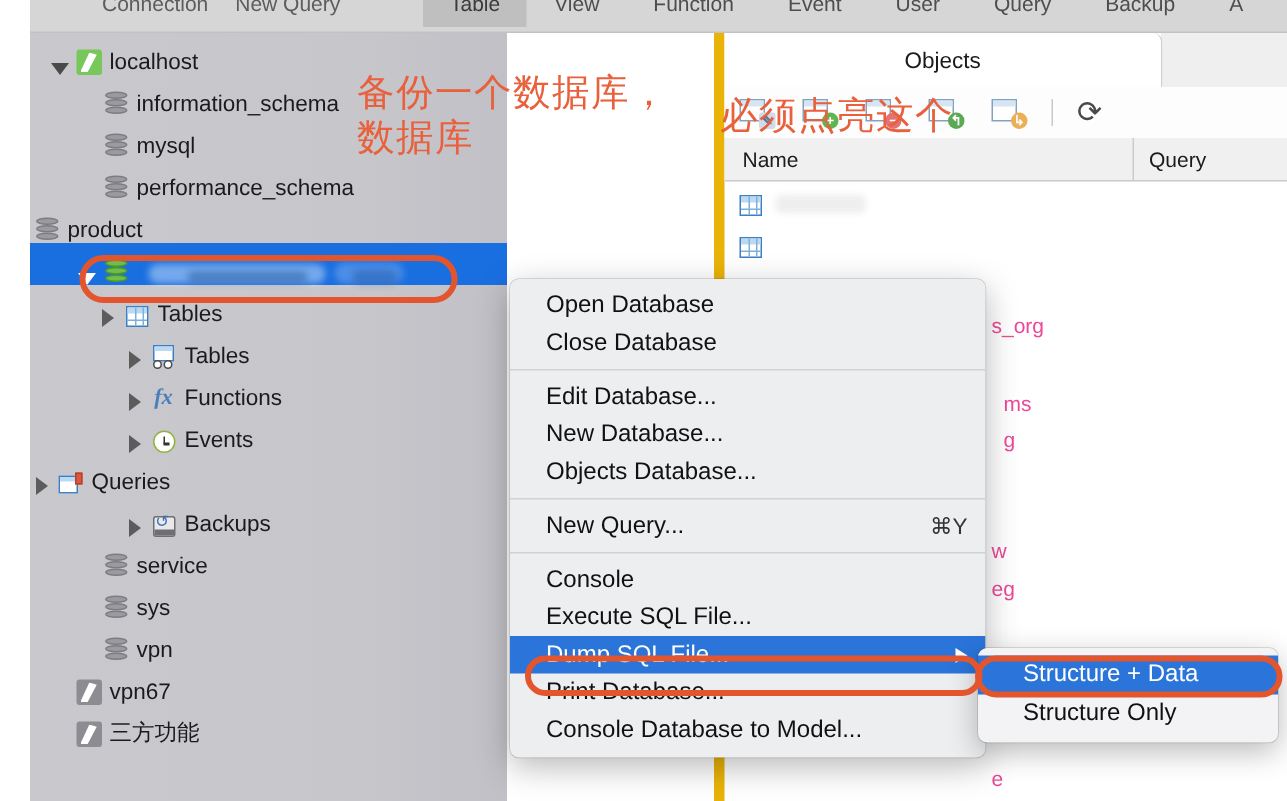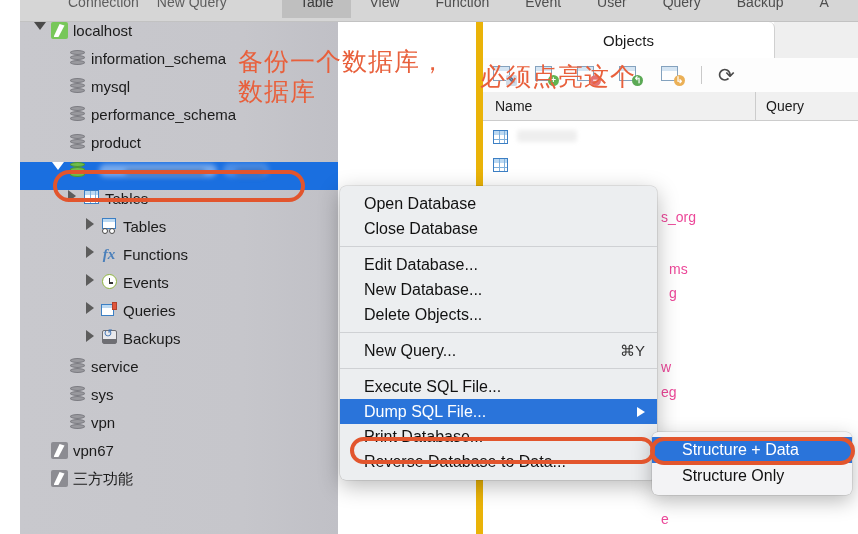--- a/index.html
+++ b/index.html
@@ -48,21 +48,21 @@
   .sidebar {
     position: absolute; left: 0; top: 22px; width: 318px; height: 512px;
     background: #c9c9ce;
     background: linear-gradient(to right, #c8c8cd 0%, #c6c6cb 70%, #c0c0c6 100%);
     overflow: hidden;
   }
   .tree { position: absolute; left: 0; top: 0; width: 318px; }
   .node {
     position: relative;
     height: 28px;
-    display: flex; align-items: flex-start;
+    display: flex; align-items: flex-end;
     font-size: 15px; color: #1b1b1b;
     white-space: nowrap;
   }
   .node.selected { background: #1a6fe0; color: #fff; }
   .disc { width: 16px; flex: 0 0 16px; display: flex; align-items: center; justify-content: center; }
   .disc .tri-down {
     width: 0; height: 0; border-left: 6px solid transparent; border-right: 6px solid transparent;
     border-top: 8px solid #4a4a4a;
   }
   .node.selected .disc .tri-down { border-top-color: #ffffff; }
@@ -347,21 +347,21 @@
         <span class="ico">
             <span class="db-ico">
               <i></i>
               <i></i>
               <i></i>
             </span>
           </span>
         <span class="label">performance_schema</span>
       </div>
 
-      <div class="node" style="padding-left:46px">
+      <div class="node" style="">
         <span class="ico">
             <span class="db-ico">
               <i></i>
               <i></i>
               <i></i>
             </span>
           </span>
         <span class="label">product</span>
       </div>
 
@@ -426,21 +426,21 @@
       <div class="node" style="padding-left:62px">
         <span class="disc">
             <span class="tri-right"></span>
           </span>
         <span class="ico">
             <span class="clock-ico"></span>
           </span>
         <span class="label">Events</span>
       </div>
 
-      <div class="node" style="padding-left:62px">
+      <div class="node" style="">
         <span class="disc">
             <span class="tri-right"></span>
           </span>
         <span class="ico">
             <span class="query-ico">
               <span class="qg"></span>
               <span class="qr"></span>
             </span>
           </span>
         <span class="label">Queries</span>
@@ -598,44 +598,47 @@
 
     <div class="msep"></div>
 
     <div class="mi">
       <span>Edit Database...</span>
     </div>
     <div class="mi">
       <span>New Database...</span>
     </div>
     <div class="mi">
-      <span>Delete Objects...</span>
+      <span>Objects Database...</span>
     </div>
 
     <div class="msep"></div>
 
     <div class="mi">
       <span>New Query...</span>
       <span class="shortcut">⌘Y</span>
     </div>
 
     <div class="msep"></div>
 
+    <div class="mi">
+      <span>Console</span>
+    </div>
     <div class="mi">
       <span>Execute SQL File...</span>
     </div>
     <div class="mi hl">
       <span>Dump SQL File...</span>
       <span class="submarker"></span>
     </div>
     <div class="mi">
       <span>Print Database...</span>
     </div>
     <div class="mi">
-      <span>Reverse Database to Data...</span>
+      <span>Console Database to Model...</span>
     </div>
 
   </div>
 
   <div class="submenu">
     <div class="mi hl">
       <span>Structure + Data</span>
     </div>
     <div class="mi">
       <span>Structure Only</span>

